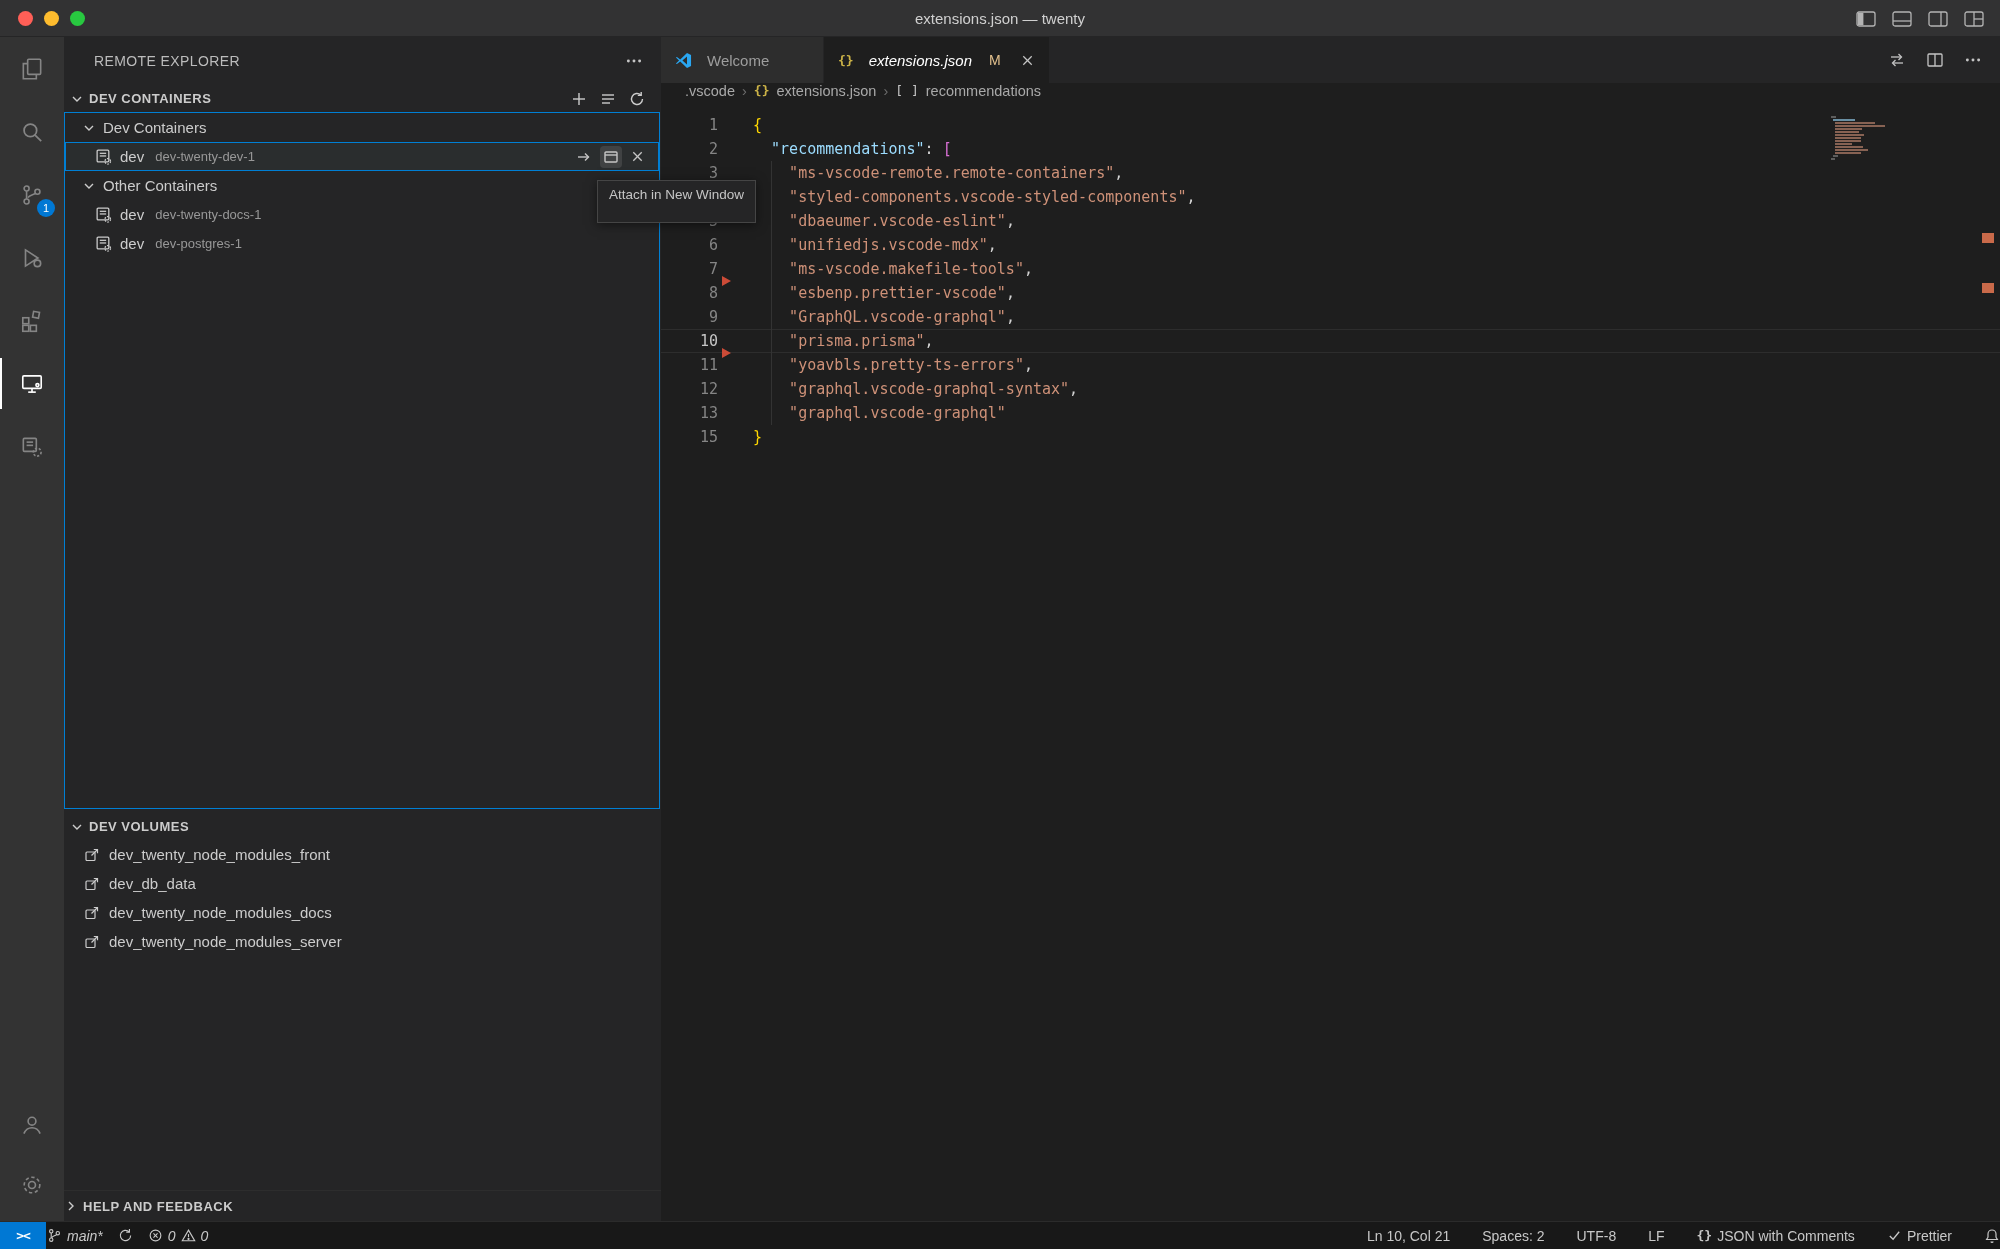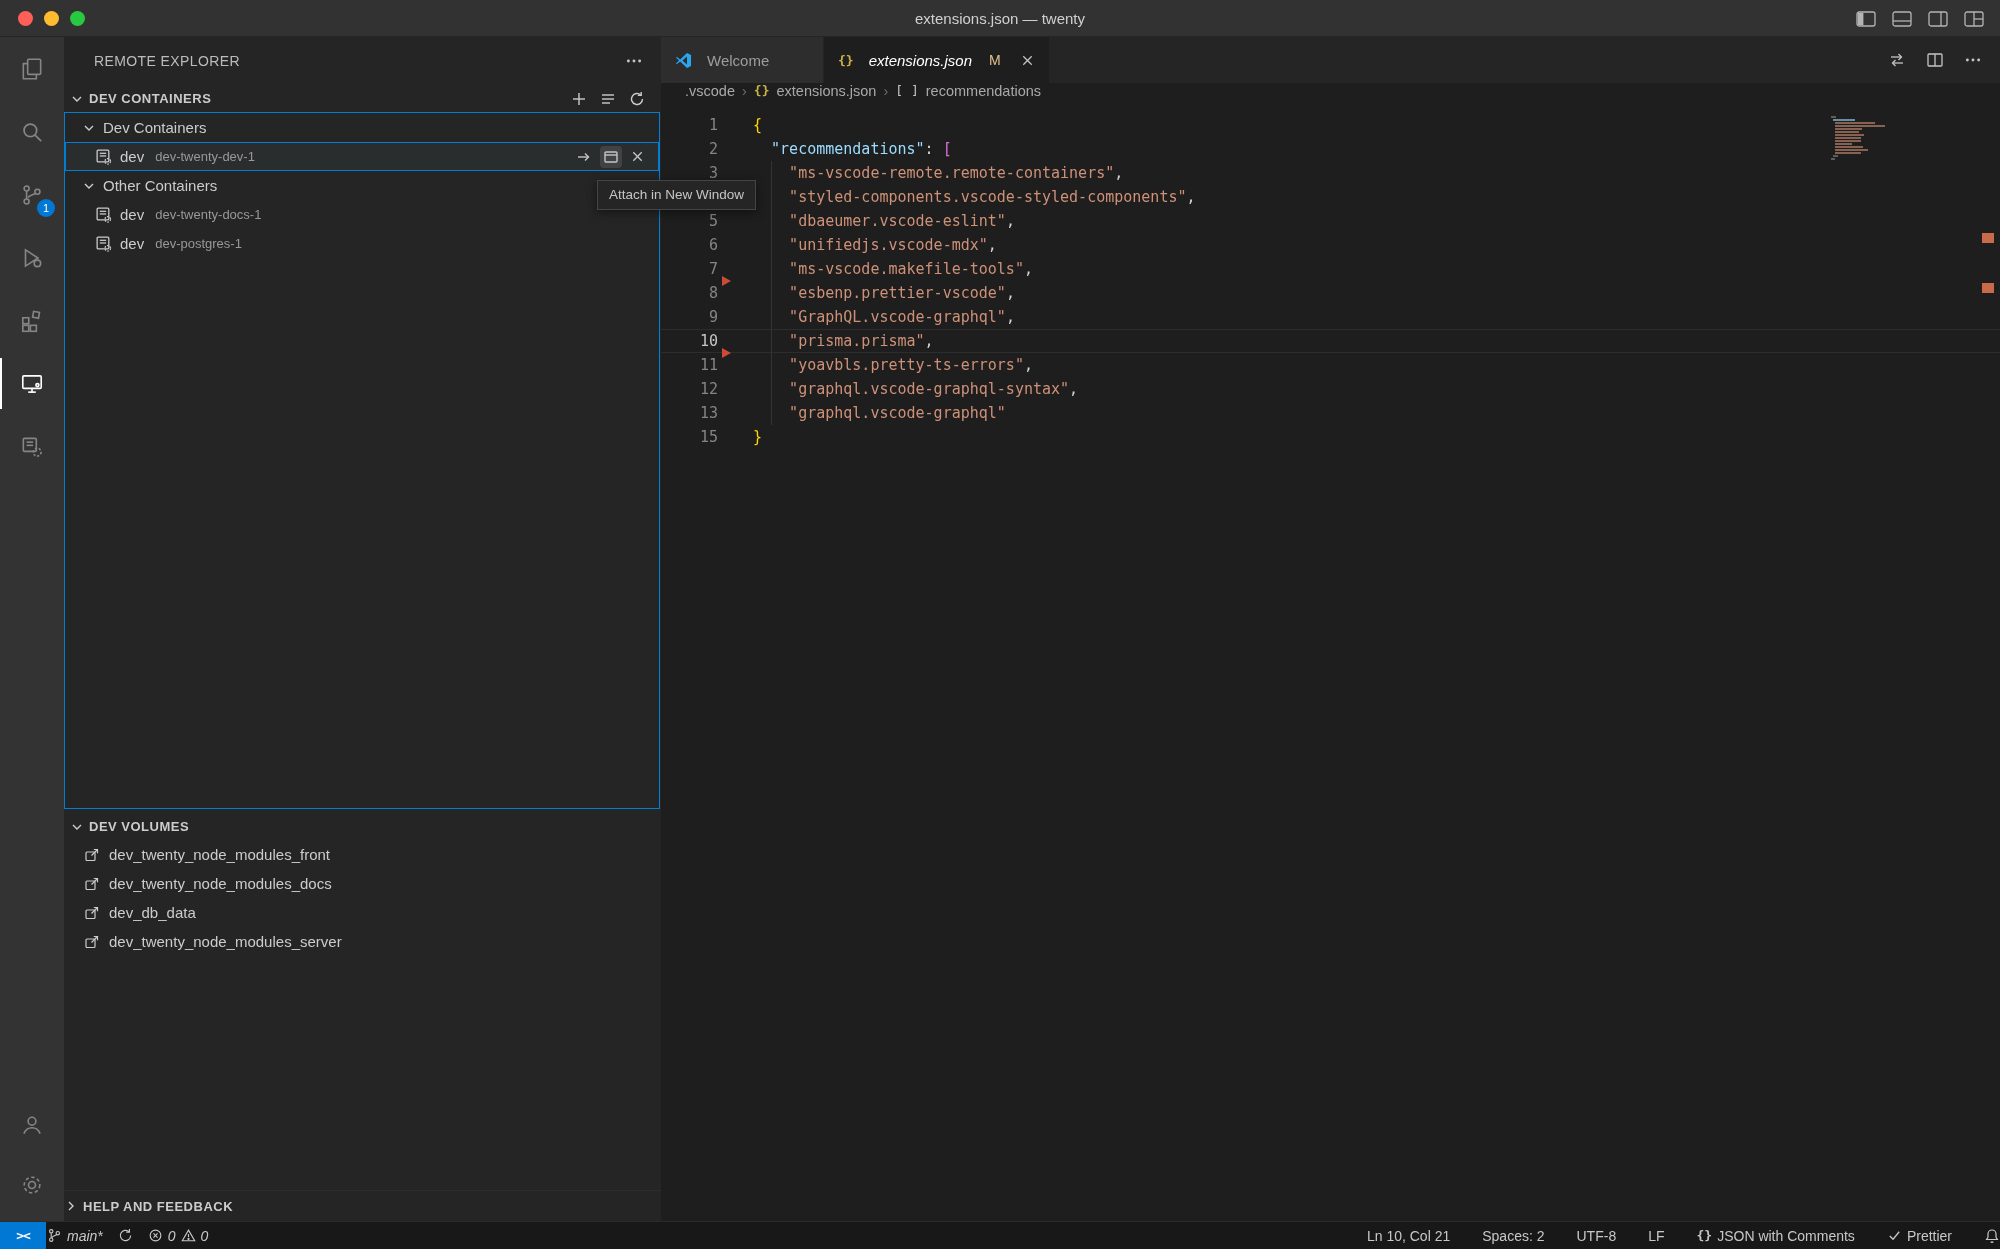--- a/index.html
+++ b/index.html
@@ -43,21 +43,21 @@
   .row.sel { background:#2a2d2e; outline:1px solid #007fd4; outline-offset:-1px; }
   .desc { color:#989898; font-size:13px; margin-left:3px; white-space:nowrap; }
   .row .acts { margin-left:auto; display:flex; align-items:center; gap:8px; padding-right:14px; color:#c5c5c5; }
   .act-hover { background:rgba(99,102,103,.38); border-radius:4px; padding:3px; }
   .volumes { position:absolute; left:0; top:776px; width:100%;text-align:center; }
   .vol-row { height:29px; display:flex; align-items:center; padding-left:20px; gap:9px; color:#cccccc; }
   .help { position:absolute; left:0; bottom:0; width:100%; height:31px; border-top:1px solid #2d2d2d;
           display:flex; align-items:center; font-weight:bold; font-size:13px; letter-spacing:.5px; gap:5px; padding-left:0; }
 
   
-  .tooltip { position:absolute; left:597px; top:180px; height:30px; line-height:27px; padding:0 11px;
+  .tooltip { position:absolute; left:597px; top:180px; height:43px; line-height:27px; padding:0 11px;
              background:#252526; border:1px solid #454545; font-size:13.5px; color:#c5c5c5;
              box-shadow:0 2px 10px rgba(0,0,0,.5); z-index:40; white-space:nowrap; }
 
   
   .editor { position:absolute; left:661px; top:37px; right:0; bottom:28px; background:#1e1e1e; }
   .tabbar { position:relative; height:46px; background:#252526; display:flex; }
   .tab { display:flex; align-items:center; padding:0 14px; gap:15px; font-size:15px; }
   .tab.inactive { width:163px; background:#2d2d2d; color:#9d9d9d; border-right:1px solid #252526; }
   .tab.active { width:225px; background:#1e1e1e; color:#ffffff; }
   .tab.active .label { font-style:italic; }
@@ -327,29 +327,29 @@
             <polyline points="9.8,2.5 13.5,2.5 13.5,6.2"></polyline>
           </svg>
         <span>dev_twenty_node_modules_front</span>
       </div>
       <div class="vol-row">
         <svg width="16" height="16" viewBox="0 0 16 16" fill="none" stroke="currentColor" stroke-width="1.2">
             <rect x="2" y="5" width="9" height="8.5" rx="1"></rect>
             <line x1="7.5" y1="8.5" x2="13.5" y2="2.5"></line>
             <polyline points="9.8,2.5 13.5,2.5 13.5,6.2"></polyline>
           </svg>
-        <span>dev_twenty_node_modules_docs</span>
+        <span>dev_db_data</span>
       </div>
       <div class="vol-row">
         <svg width="16" height="16" viewBox="0 0 16 16" fill="none" stroke="currentColor" stroke-width="1.2">
             <rect x="2" y="5" width="9" height="8.5" rx="1"></rect>
             <line x1="7.5" y1="8.5" x2="13.5" y2="2.5"></line>
             <polyline points="9.8,2.5 13.5,2.5 13.5,6.2"></polyline>
           </svg>
-        <span>dev_db_data</span>
+        <span>dev_twenty_node_modules_docs</span>
       </div>
       <div class="vol-row">
         <svg width="16" height="16" viewBox="0 0 16 16" fill="none" stroke="currentColor" stroke-width="1.2">
             <rect x="2" y="5" width="9" height="8.5" rx="1"></rect>
             <line x1="7.5" y1="8.5" x2="13.5" y2="2.5"></line>
             <polyline points="9.8,2.5 13.5,2.5 13.5,6.2"></polyline>
           </svg>
         <span>dev_twenty_node_modules_server</span>
       </div>
     </div>

